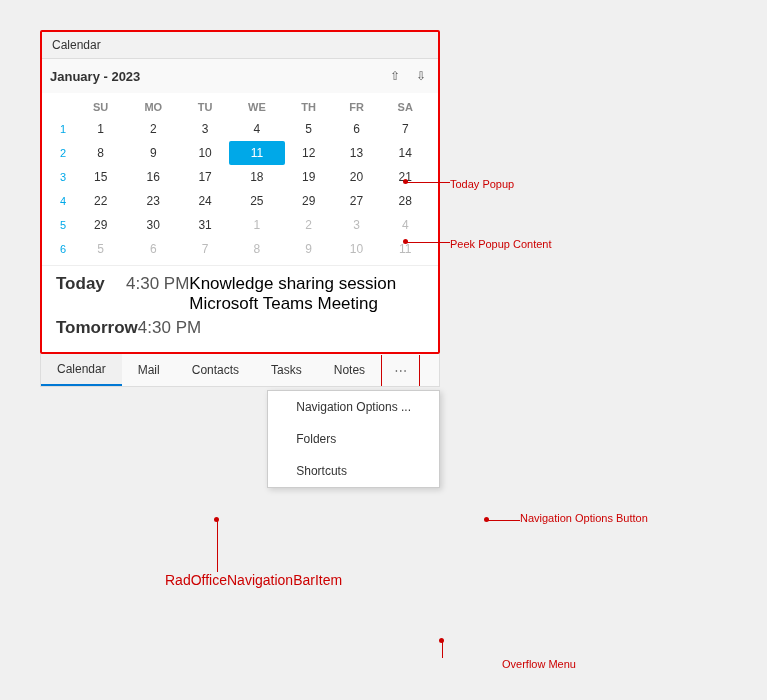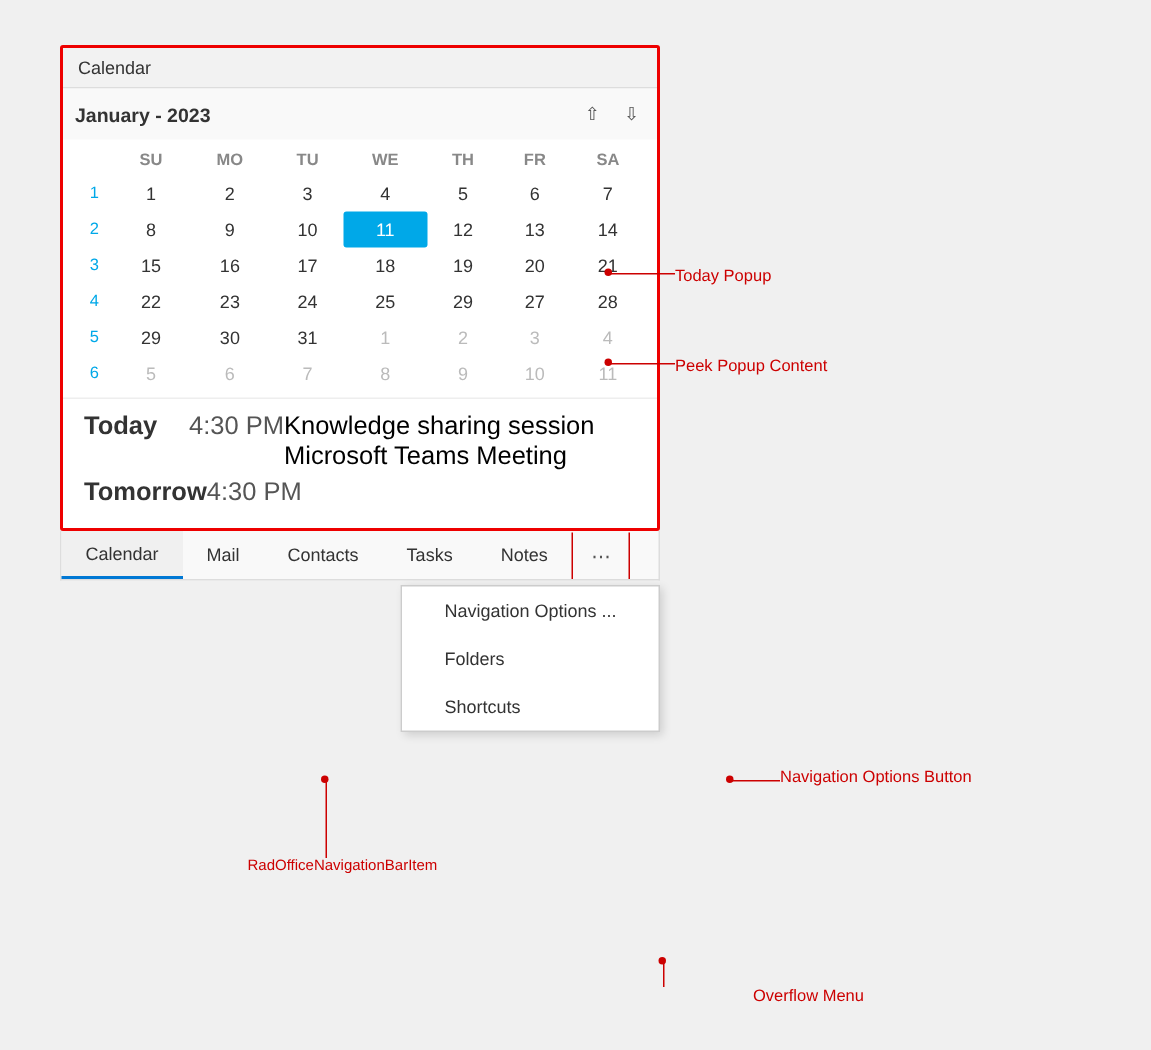--- a/index.html
+++ b/index.html
@@ -332,21 +332,21 @@
   <div style="position:absolute; top:242px; left:405px; width:45px; height:1px; background:#c00;"></div>
   <div style="position:absolute; top:239px; left:403px; width:5px; height:5px; background:#c00; border-radius:50%;"></div>
 
   <div style="position:absolute; top:512px; left:520px; font-size:11px; color:#c00; white-space:nowrap;">
     <span>Navigation Options Button</span>
   </div>
 
   <div style="position:absolute; top:520px; left:487px; width:33px; height:1px; background:#c00;"></div>
   <div style="position:absolute; top:517px; left:484px; width:5px; height:5px; background:#c00; border-radius:50%;"></div>
 
-  <div style="position:absolute; top:572px; left:165px; font-size:10px; color:#c00; white-space:nowrap;">
+  <div style="position:absolute; top:572px; left:165px; font-size:14px; color:#c00; white-space:nowrap;">
     <span>RadOfficeNavigationBarItem</span>
   </div>
 
   <div style="position:absolute; top:520px; left:217px; width:1px; height:52px; background:#c00;"></div>
   <div style="position:absolute; top:517px; left:214px; width:5px; height:5px; background:#c00; border-radius:50%;"></div>
 
   <div style="position:absolute; top:658px; left:502px; font-size:11px; color:#c00; white-space:nowrap;text-align:center;">
     <span>Overflow Menu</span>
   </div>
 

